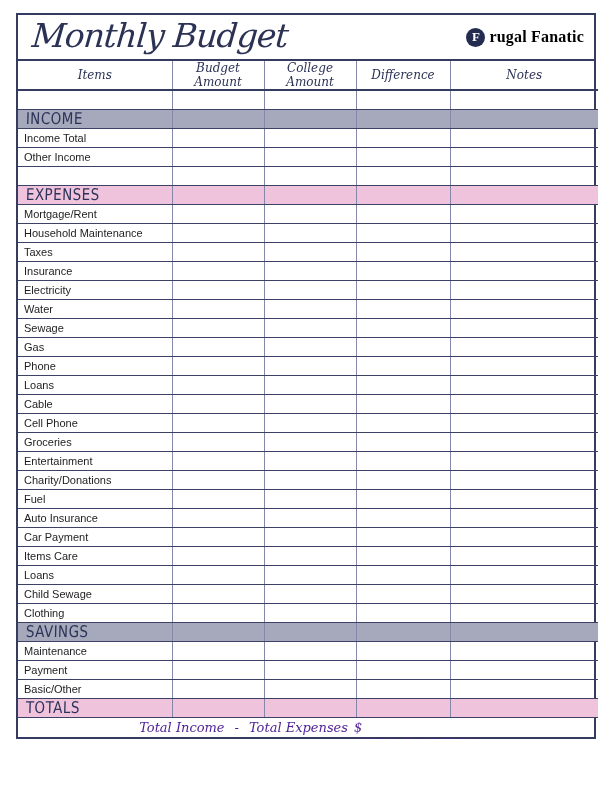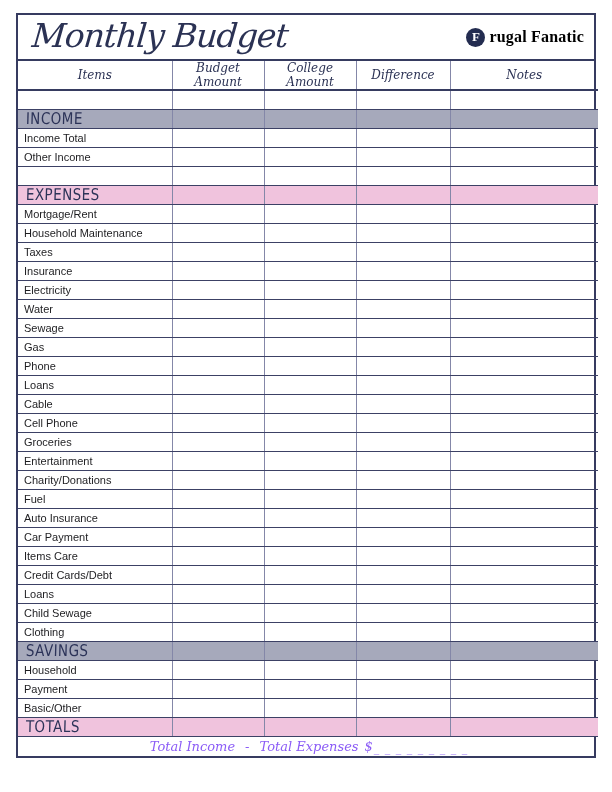--- a/index.html
+++ b/index.html
@@ -84,26 +84,26 @@
     transform:scale(0.9,1.08) skewX(-2deg);
     transform-origin:left center;
     padding-left:2px;
   }
 
   
   .footer-row {
     height:19px;
     display:flex; align-items:center; justify-content:center;
     font-family:"DejaVu Serif", serif; font-style:italic;
-    font-size:13px; color:#8b5cf6;
+    font-size:13px; color:#4c1d95;
   }
   .footer-row .seg { margin:0 6px; white-space:nowrap; }
   .footer-row .minus { margin:0 4px; }
   .footer-row .dollar { margin-right:1px; }
-  .blank-line { letter-spacing:1px; font-size:11px; padding-top:4px; }
+  .blank-line { letter-spacing:1px; font-size:14px; padding-top:4px; }
 </style>
 </head>
 <body>
 
 <div class="page">
   <div class="doc-frame">
 
     <div class="title-row">
       <div class="title">Monthly Budget</div>
       <div class="brand">
@@ -301,27 +301,20 @@
             <td></td>
           </tr>
           <tr>
             <td>Items Care</td>
             <td></td>
             <td></td>
             <td></td>
             <td></td>
           </tr>
           <tr>
-            <td>Credit Cards/Debt</td>
-            <td></td>
-            <td></td>
-            <td></td>
-            <td></td>
-          </tr>
-          <tr>
             <td>Loans</td>
             <td></td>
             <td></td>
             <td></td>
             <td></td>
           </tr>
           <tr>
             <td>Child Sewage</td>
             <td></td>
             <td></td>
@@ -336,21 +329,21 @@
             <td></td>
           </tr>
           <tr class="band-gray">
             <td><span class="band-label">SAVINGS</span></td>
             <td></td>
             <td></td>
             <td></td>
             <td></td>
           </tr>
           <tr>
-            <td>Household</td>
+            <td>Maintenance</td>
             <td></td>
             <td></td>
             <td></td>
             <td></td>
           </tr>
           <tr>
             <td>Payment</td>
             <td></td>
             <td></td>
             <td></td>

